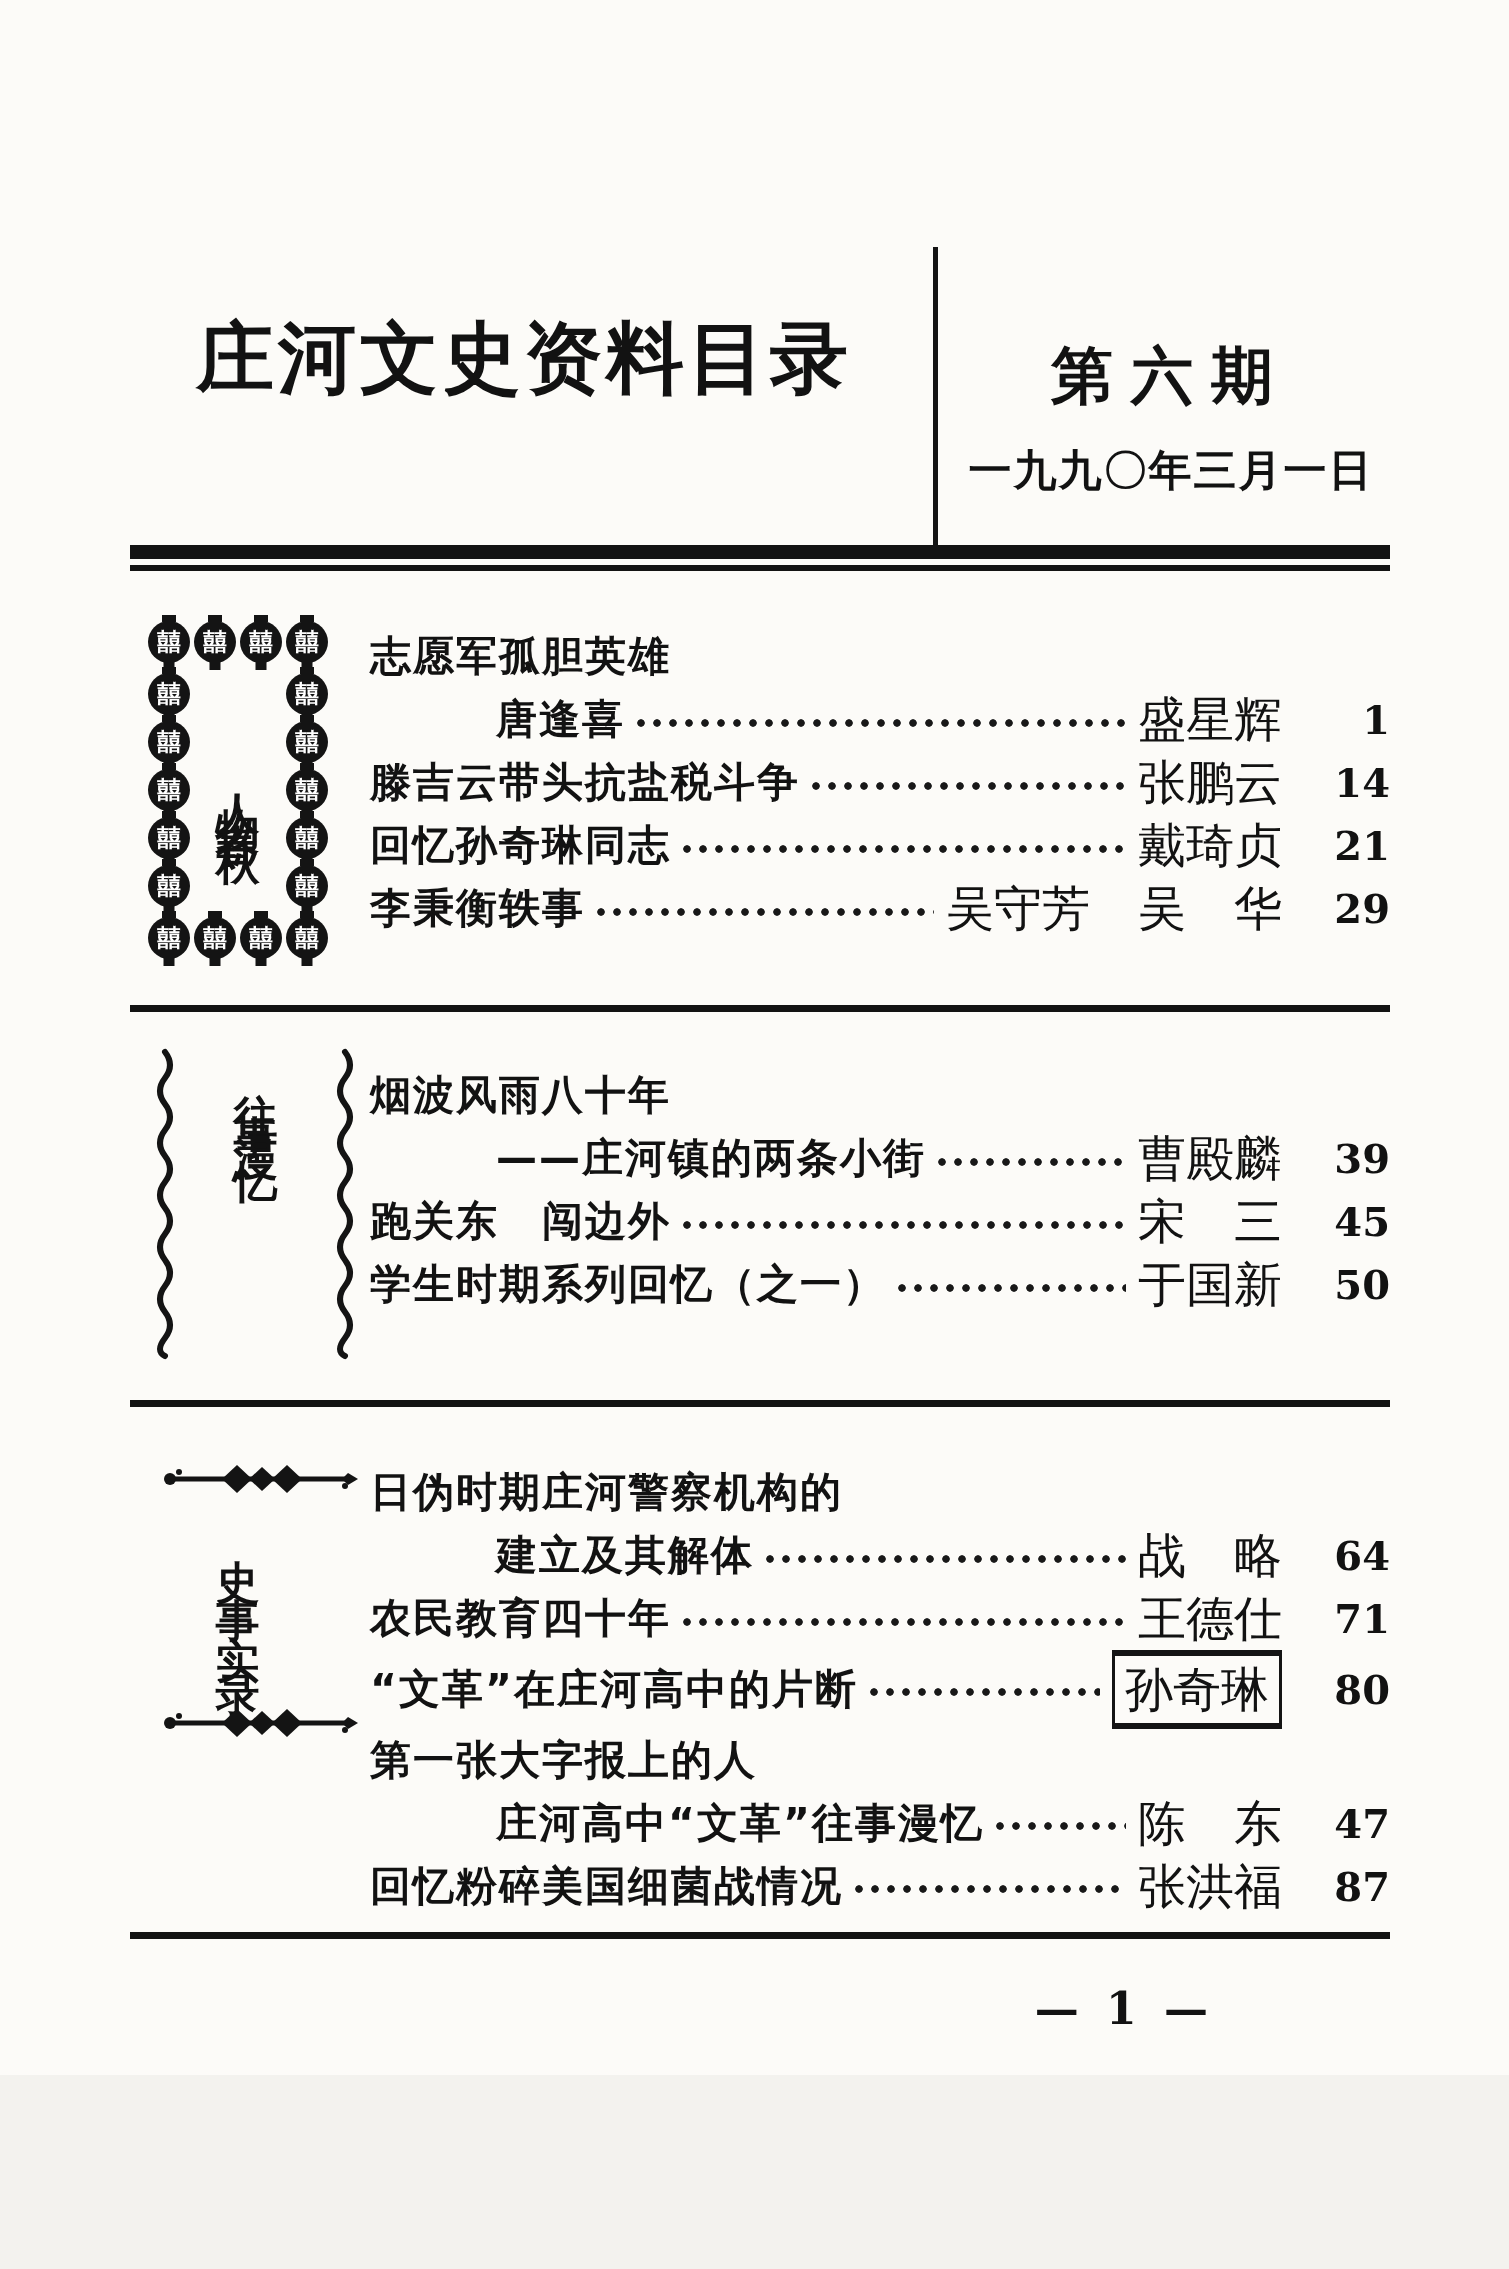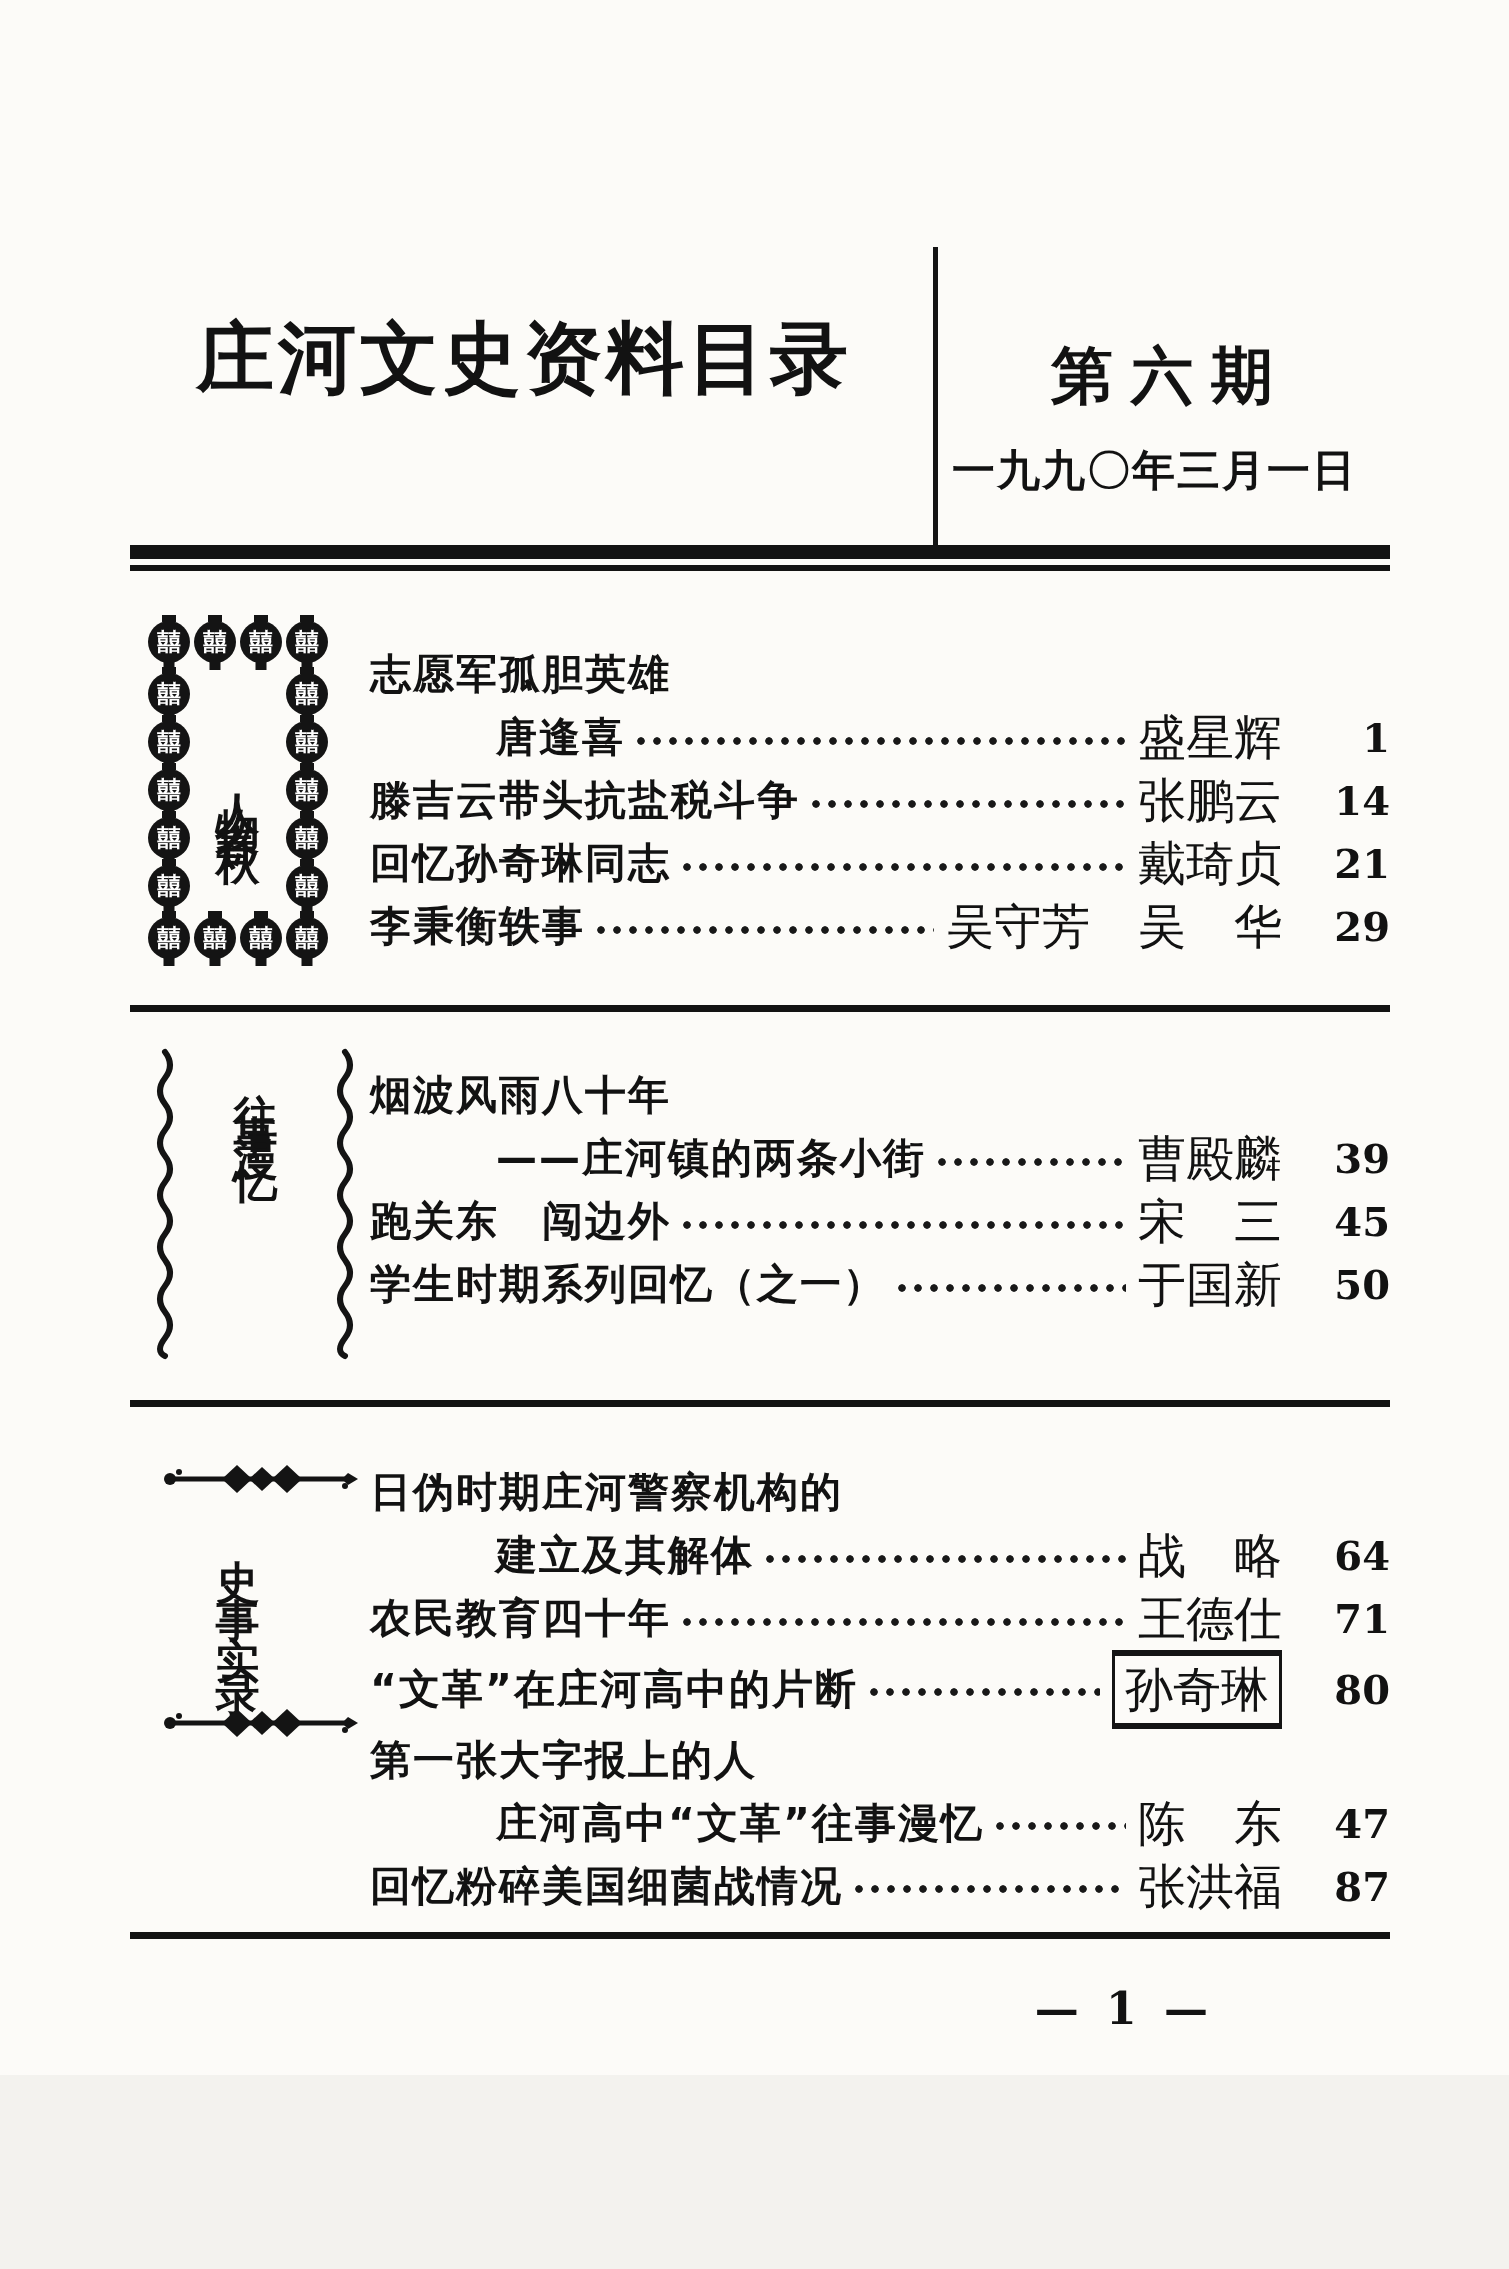--- a/index.html
+++ b/index.html
@@ -27,21 +27,21 @@
   }
   .m-divider{
     position:absolute;left:803px;top:2px;width:5px;height:298px;background:#141414;
   }
   .issue-block{position:absolute;left:822px;right:0;top:0;}
   .issue{
     margin-top:100px;text-align:center;
     font-size:62px;font-weight:800;letter-spacing:18px;line-height:1;white-space:nowrap;
   }
   .date{
-    margin-top:42px;
+    margin-top:42px;text-align:center;
     font-size:43px;font-weight:700;letter-spacing:2px;line-height:1;white-space:nowrap;
   }
 
   
   .rule-double .thick{height:14px;background:#131313;}
   .rule-double .thin{height:6px;background:#131313;margin-top:6px;}
   .rule{height:7px;background:#131313;}
   .rule.r1{margin-top:46px;}
   .rule.r2{margin-top:40px;}
   .rule.r3{margin-top:14px;}
@@ -124,21 +124,21 @@
     border:3px solid #141414;border-top-width:6px;border-bottom-width:6px;
     padding:7px 10px;
   }
   .pageno{
     width:108px;flex:none;text-align:right;
     font-family:"DejaVu Serif","Liberation Serif",serif;
     font-size:40px;font-weight:600;
   }
 
   
-  .sec1 .entries-col{margin-top:22px;}
+  .sec1 .entries-col{margin-top:4px;}
   .sec2 .entries-col{margin-top:16px;}
   .sec3 .entries-col{margin-top:16px;}
 
   
   .footer{
     margin-top:44px;text-align:right;padding-right:176px;
     font-family:"DejaVu Serif","Liberation Serif",serif;
     font-size:44px;font-weight:600;letter-spacing:6px;white-space:pre;
   }
 </style>

